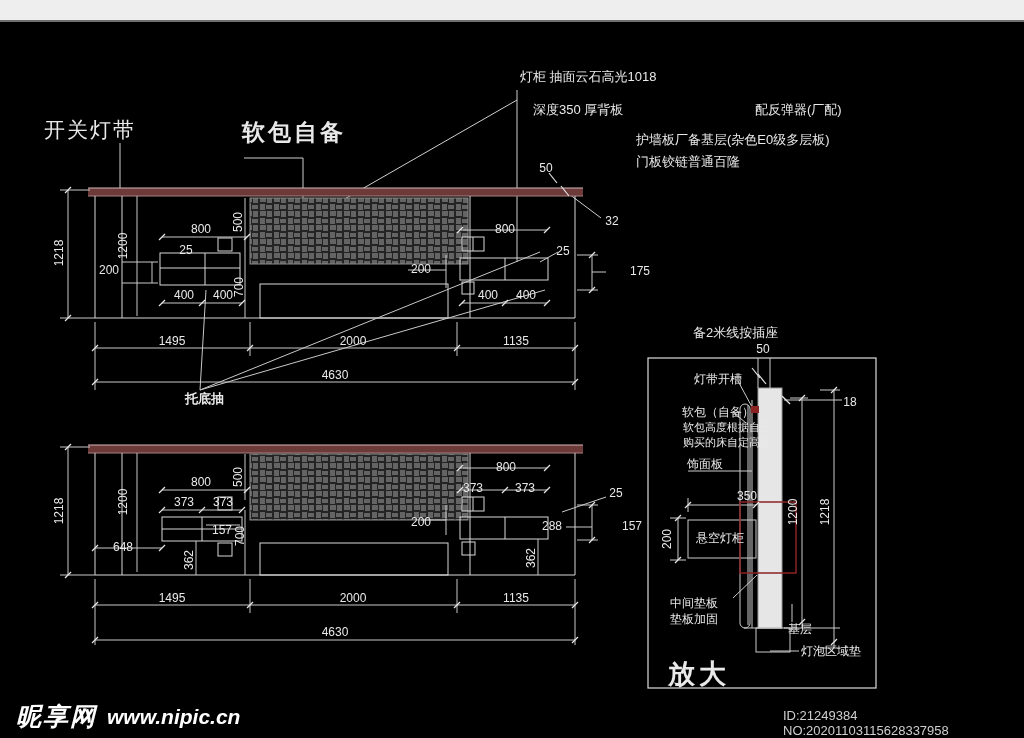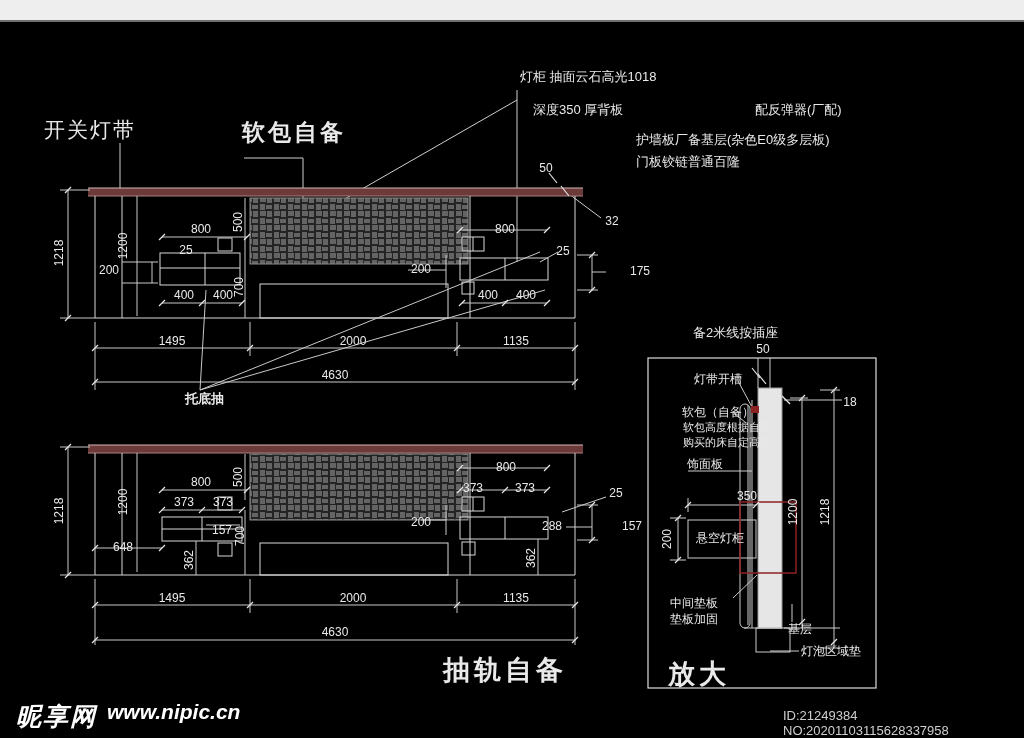--- a/index.html
+++ b/index.html
@@ -10,21 +10,21 @@
   svg.linework{position:absolute;left:0;top:0;}
   .t{position:absolute;color:#e9e9e9;font-size:12px;white-space:nowrap;line-height:1.1;}
   .c{transform:translate(-50%,-50%);}
   .v{transform:translate(-50%,-50%) rotate(-90deg);}
   .note{font-size:13px;}
   .big{font-size:21px;font-weight:normal;letter-spacing:2px;}
   .big2{font-size:23px;font-weight:bold;letter-spacing:3px;}
   .huge{font-size:27px;font-weight:bold;letter-spacing:4px;}
   .small{font-size:11px;margin-left:35px;}
   .footer-logo{position:absolute;left:16px;top:700px;color:#ffffff;display:flex;gap:10px;
-               align-items:flex-start;}
+               align-items:center;}
   .footer-logo .cn{font-size:25px;font-weight:bold;font-style:italic;letter-spacing:2px;}
   .footer-logo .url{font-size:21px;font-weight:bold;font-style:italic;}
   .idtext{position:absolute;left:783px;top:708px;color:#cfcfcf;font-size:13px;}
 </style>
 </head>
 <body>
 
 <div class="stage">
 
   <div class="topstrip"></div>
@@ -319,21 +319,20 @@
   <div class="t c" style="left:525px;top:489px;">373</div>
   <div class="t c" style="left:421px;top:523px;">200</div>
   <div class="t c" style="left:552px;top:527px;">288</div>
   <div class="t c" style="left:616px;top:494px;">25</div>
   <div class="t c" style="left:632px;top:527px;">157</div>
   <div class="t v" style="left:532px;top:558px;">362</div>
   <div class="t c" style="left:172px;top:599px;">1495</div>
   <div class="t c" style="left:353px;top:599px;">2000</div>
   <div class="t c" style="left:516px;top:599px;">1135</div>
   <div class="t c" style="left:335px;top:633px;">4630</div>
-  <div class="t huge" style="left:443px;top:656px;">抽轨自备</div>
 
   <div class="t note" style="left:693px;top:326px;">备2米线按插座</div>
   <div class="t c" style="left:763px;top:350px;">50</div>
   <div class="t" style="left:694px;top:373px;">灯带开槽</div>
   <div class="t" style="left:682px;top:406px;">软包（自备）</div>
   <div class="t small" style="left:648px;top:421px;">软包高度根据自己</div>
   <div class="t small" style="left:648px;top:436px;">购买的床自定高度</div>
   <div class="t" style="left:687px;top:458px;">饰面板</div>
   <div class="t c" style="left:722px;top:497px;margin-left:25px;">350</div>
   <div class="t v" style="left:668px;top:539px;">200</div>

